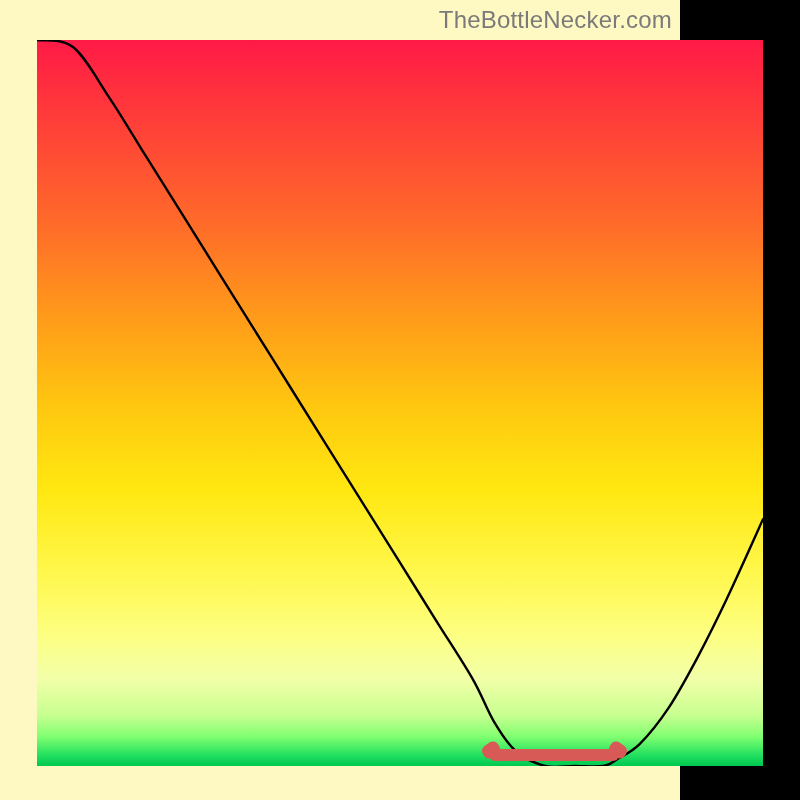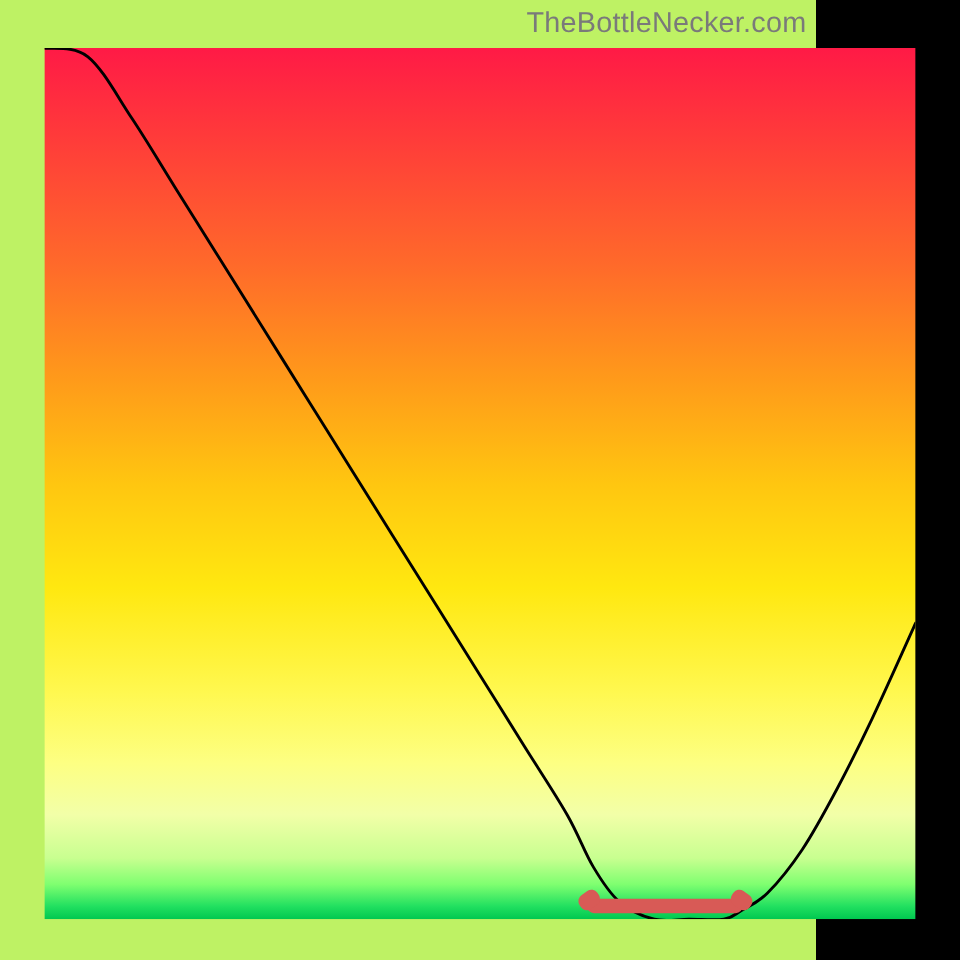--- a/index.html
+++ b/index.html
@@ -1,16 +1,16 @@
 <!DOCTYPE html>
 <html><head>
 <meta charset="utf-8">
 <style>
   html,body{margin:0;padding:0;width:800px;height:800px;background:#000;overflow:hidden;font-family:Arial,Helvetica,sans-serif}
-  .frame{position:absolute;left:0;top:0;width:680px;height:800px;background:#bef264}
+  .frame{position:absolute;left:0;top:0;width:680px;height:800px;background:#fef9c3}
   .plot{position:absolute;left:37px;top:40px;width:726px;height:726px;overflow:hidden}
   .gradient{position:absolute;left:0;top:0;width:100%;height:100%;
     background:linear-gradient(to bottom,
       #ff1a46 0%,
       #ff3a3a 10%,
       #ff6a2a 25%,
       #ff9a1a 38%,
       #ffc610 50%,
       #ffe810 62%,
       #fff850 74%,

